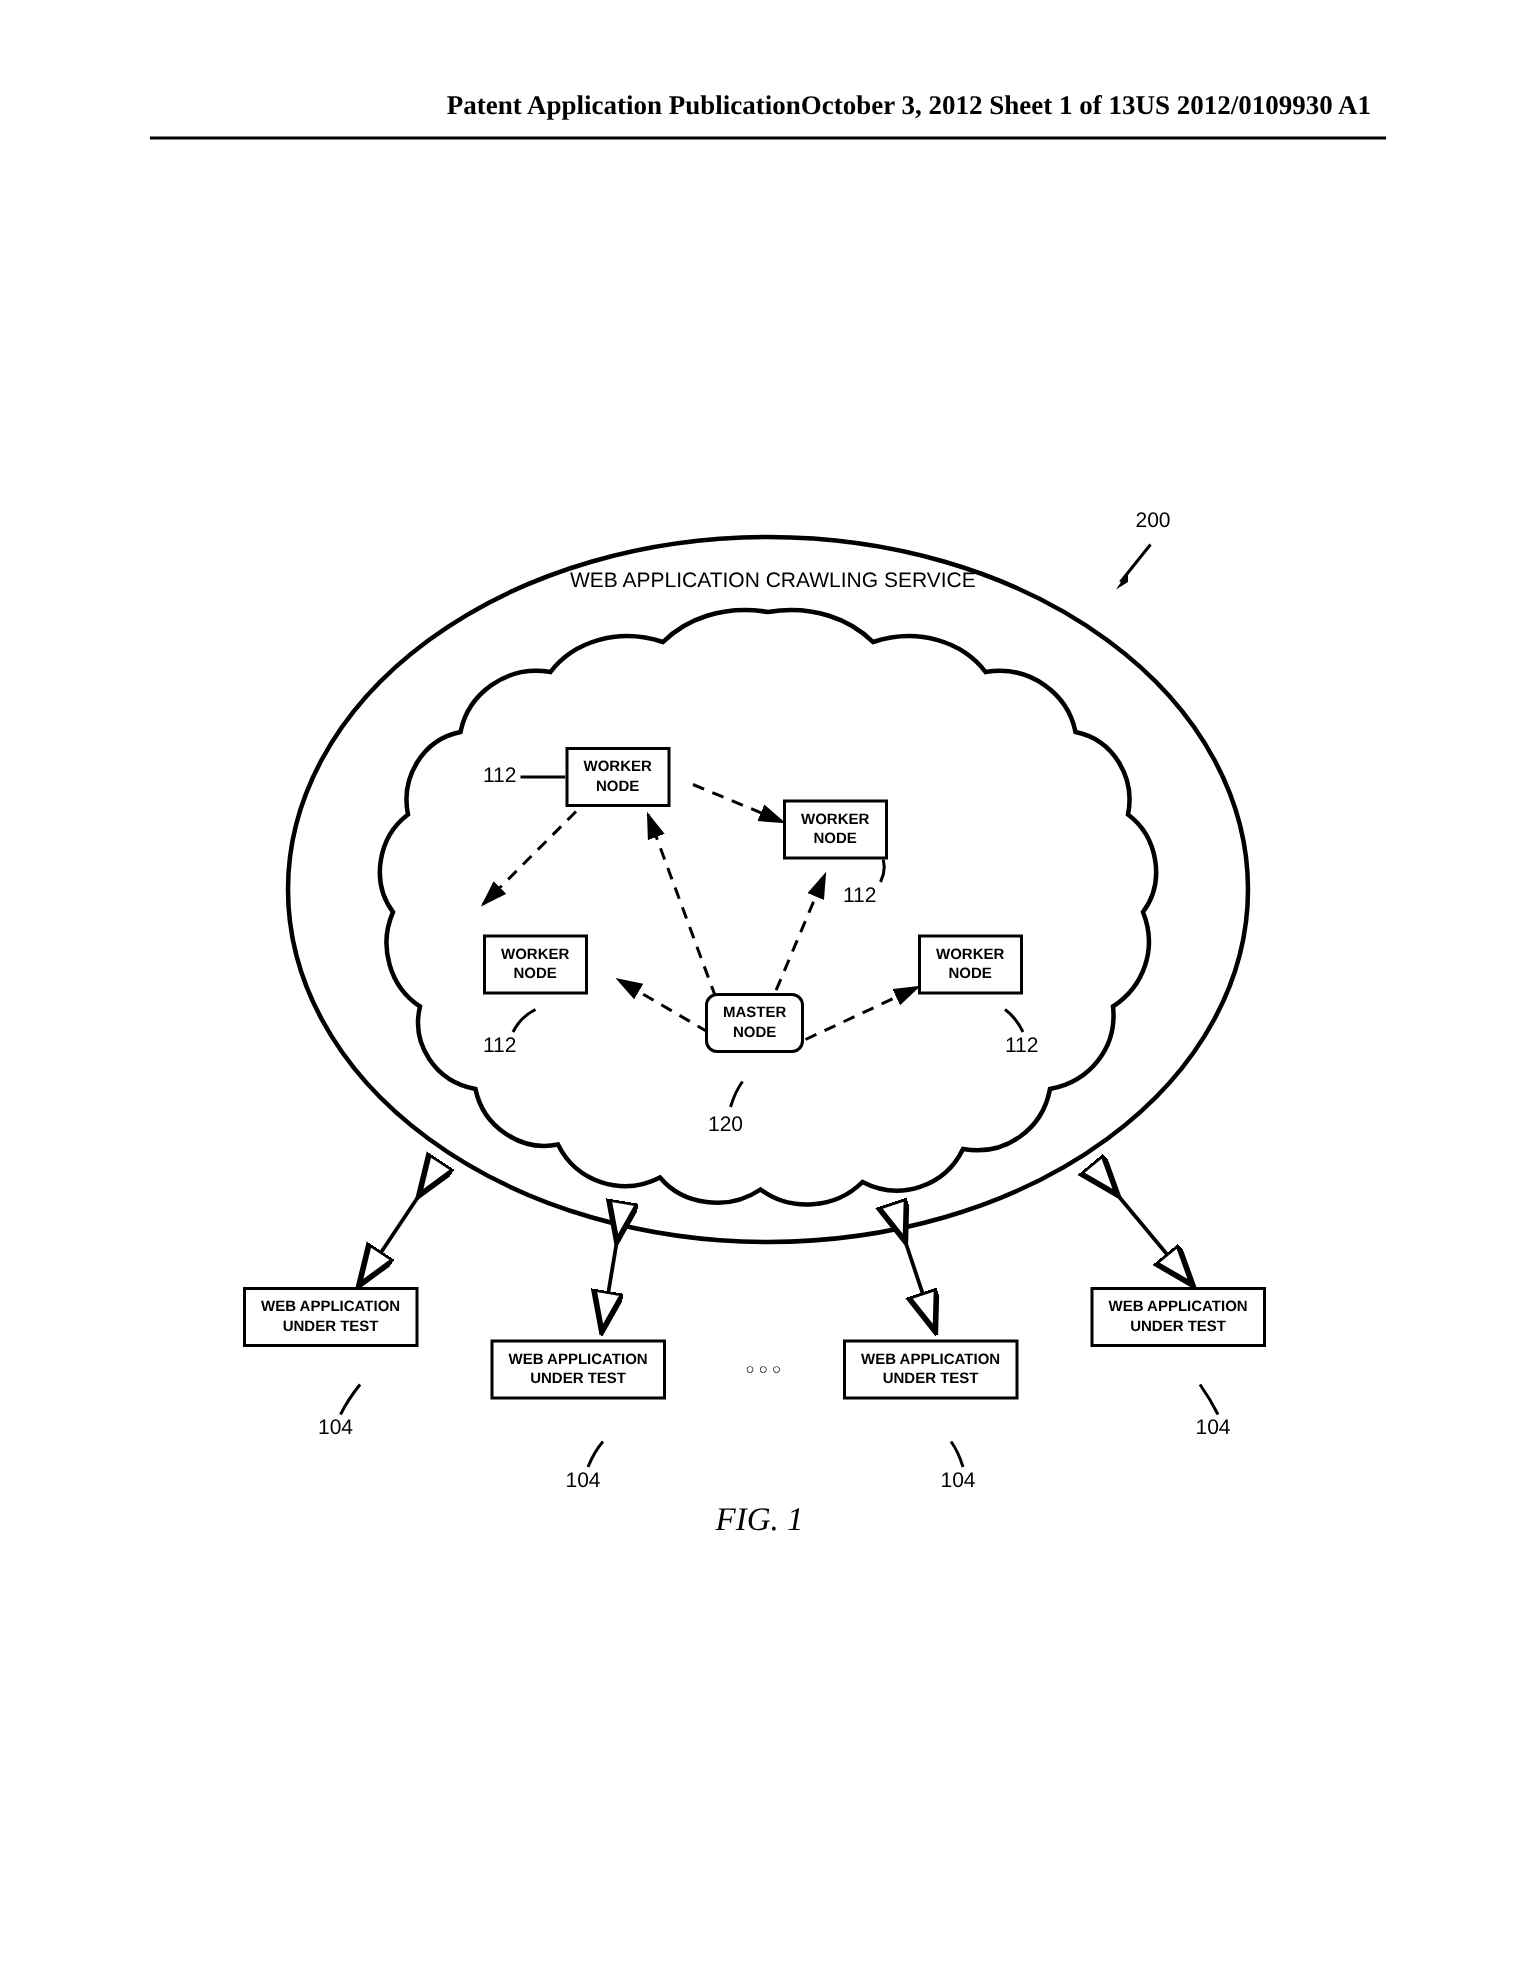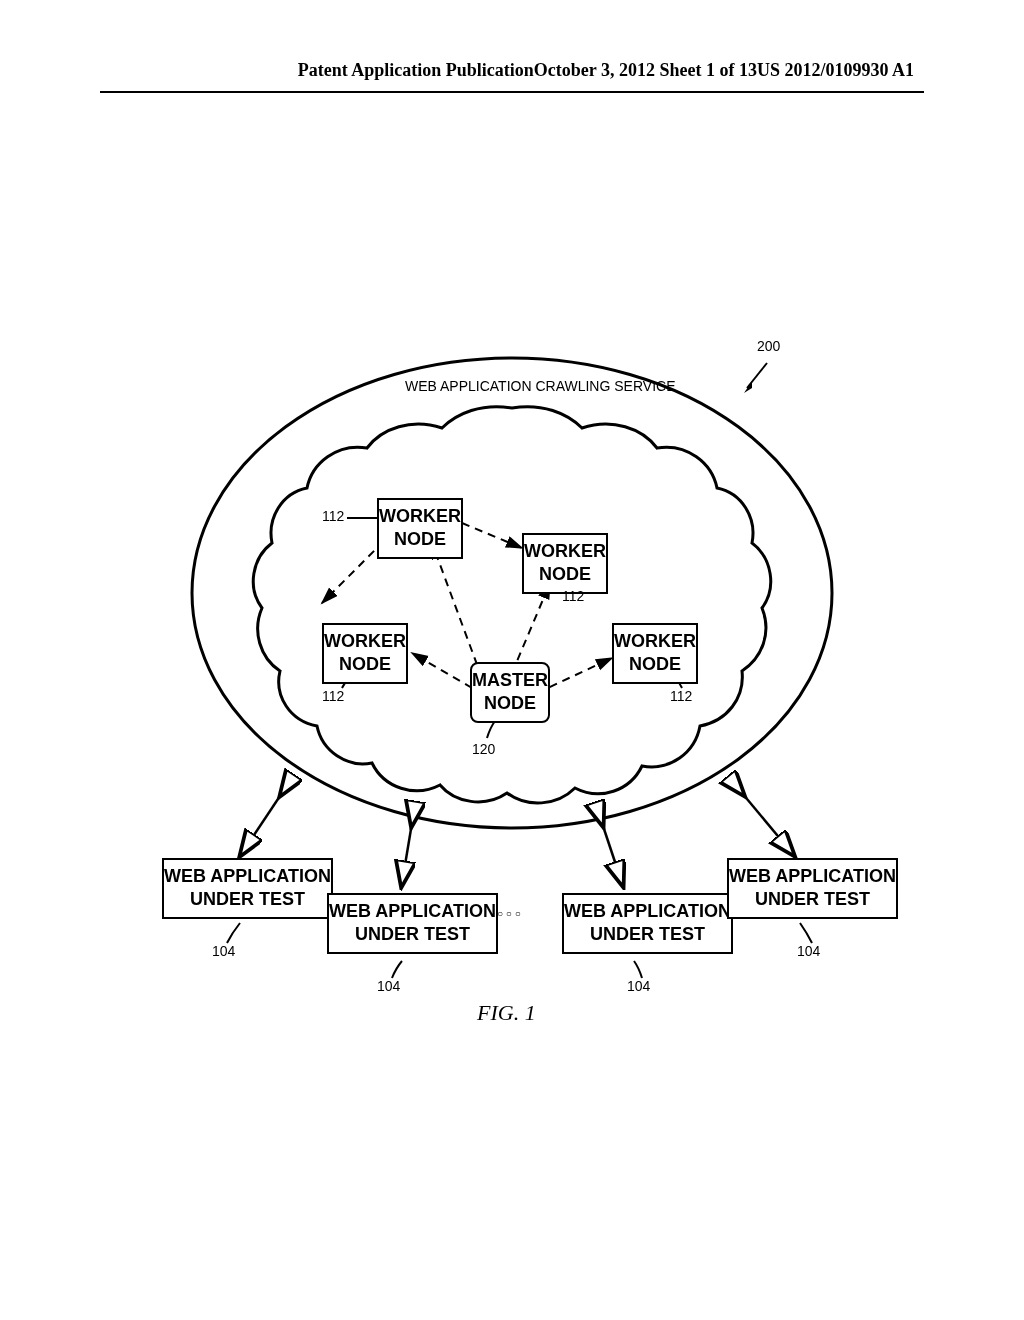--- a/index.html
+++ b/index.html
@@ -37,23 +37,23 @@
     .diagram-container {
       position: relative;
       width: 800px;
       height: 720px;
       margin: 230px auto 0;
     }
     .box {
       position: absolute;
       background: white;
       border: 2px solid black;
-      padding: 5px 0;
+      padding: 5px 10px;
       text-align: center;
-      font-size: 18px;
+      font-size: 10px;
       font-weight: bold;
       line-height: 1.3;
     }
     .label {
       position: absolute;
       font-size: 14px;
     }
     .fig-label {
       font-family: "Times New Roman", serif;
       font-style: italic;
@@ -148,21 +148,21 @@
     <line x1="630" y1="470" x2="680" y2="530" stroke="black" stroke-width="2.5" marker-start="url(#arrow-open)" marker-end="url(#arrow-open)"></line>
 
     <path d="M 115 620 Q 120 610 128 600" fill="none" stroke="black" stroke-width="2"></path>
     <path d="M 280 655 Q 284 645 290 638" fill="none" stroke="black" stroke-width="2"></path>
     <path d="M 530 655 Q 527 645 522 638" fill="none" stroke="black" stroke-width="2"></path>
     <path d="M 700 620 Q 695 610 688 600" fill="none" stroke="black" stroke-width="2"></path>
   </svg>
 
   <div class="label" style="top:15px; left:645px;">200</div>
 
-  <div class="label" style="top:55px; left:293px; font-size:14px; font-weight:normal;">WEB APPLICATION CRAWLING SERVICE</div>
+  <div class="label" style="top:55px; left:268px; font-size:14px; font-weight:normal;">WEB APPLICATION CRAWLING SERVICE</div>
 
 
   <div class="box" style="top:175px; left:265px; white-space:pre-line;">WORKER
 NODE</div>
   <div class="box" style="top:210px; left:410px; white-space:pre-line;">WORKER
 NODE</div>
   <div class="box" style="top:300px; left:210px; white-space:pre-line;">WORKER
 NODE</div>
   <div class="box" style="top:300px; left:500px; white-space:pre-line;">WORKER
 NODE</div>

